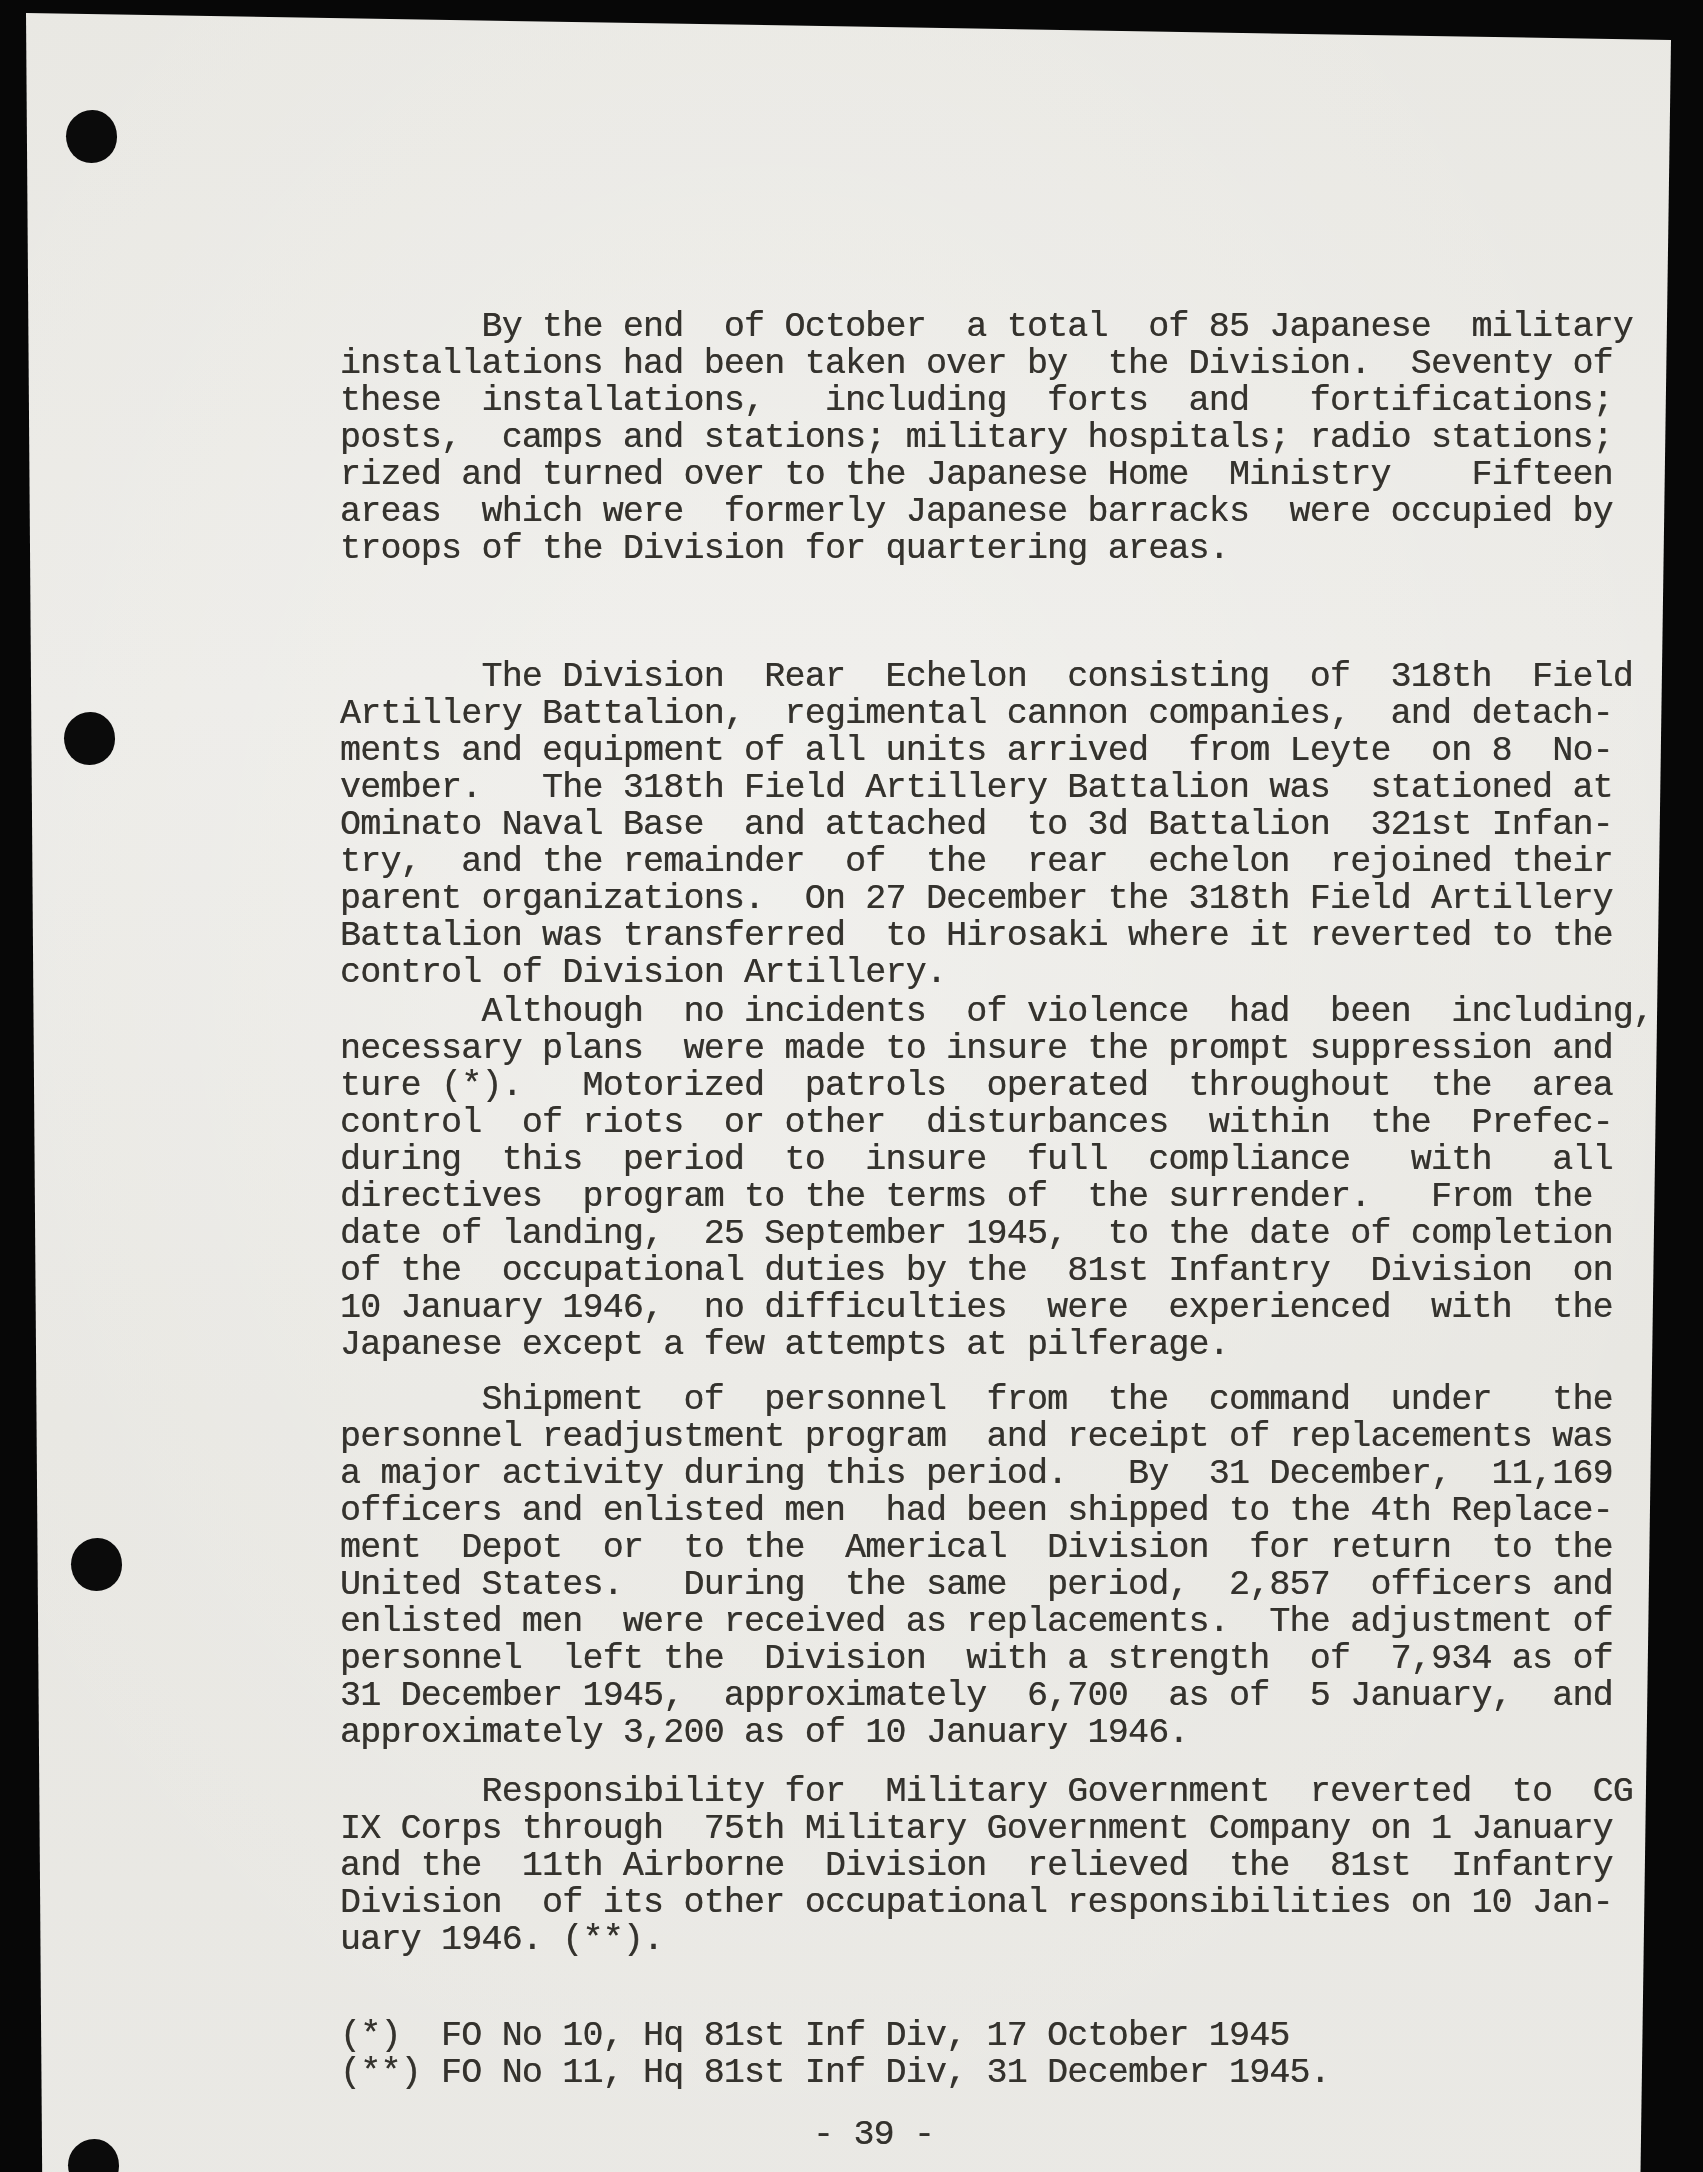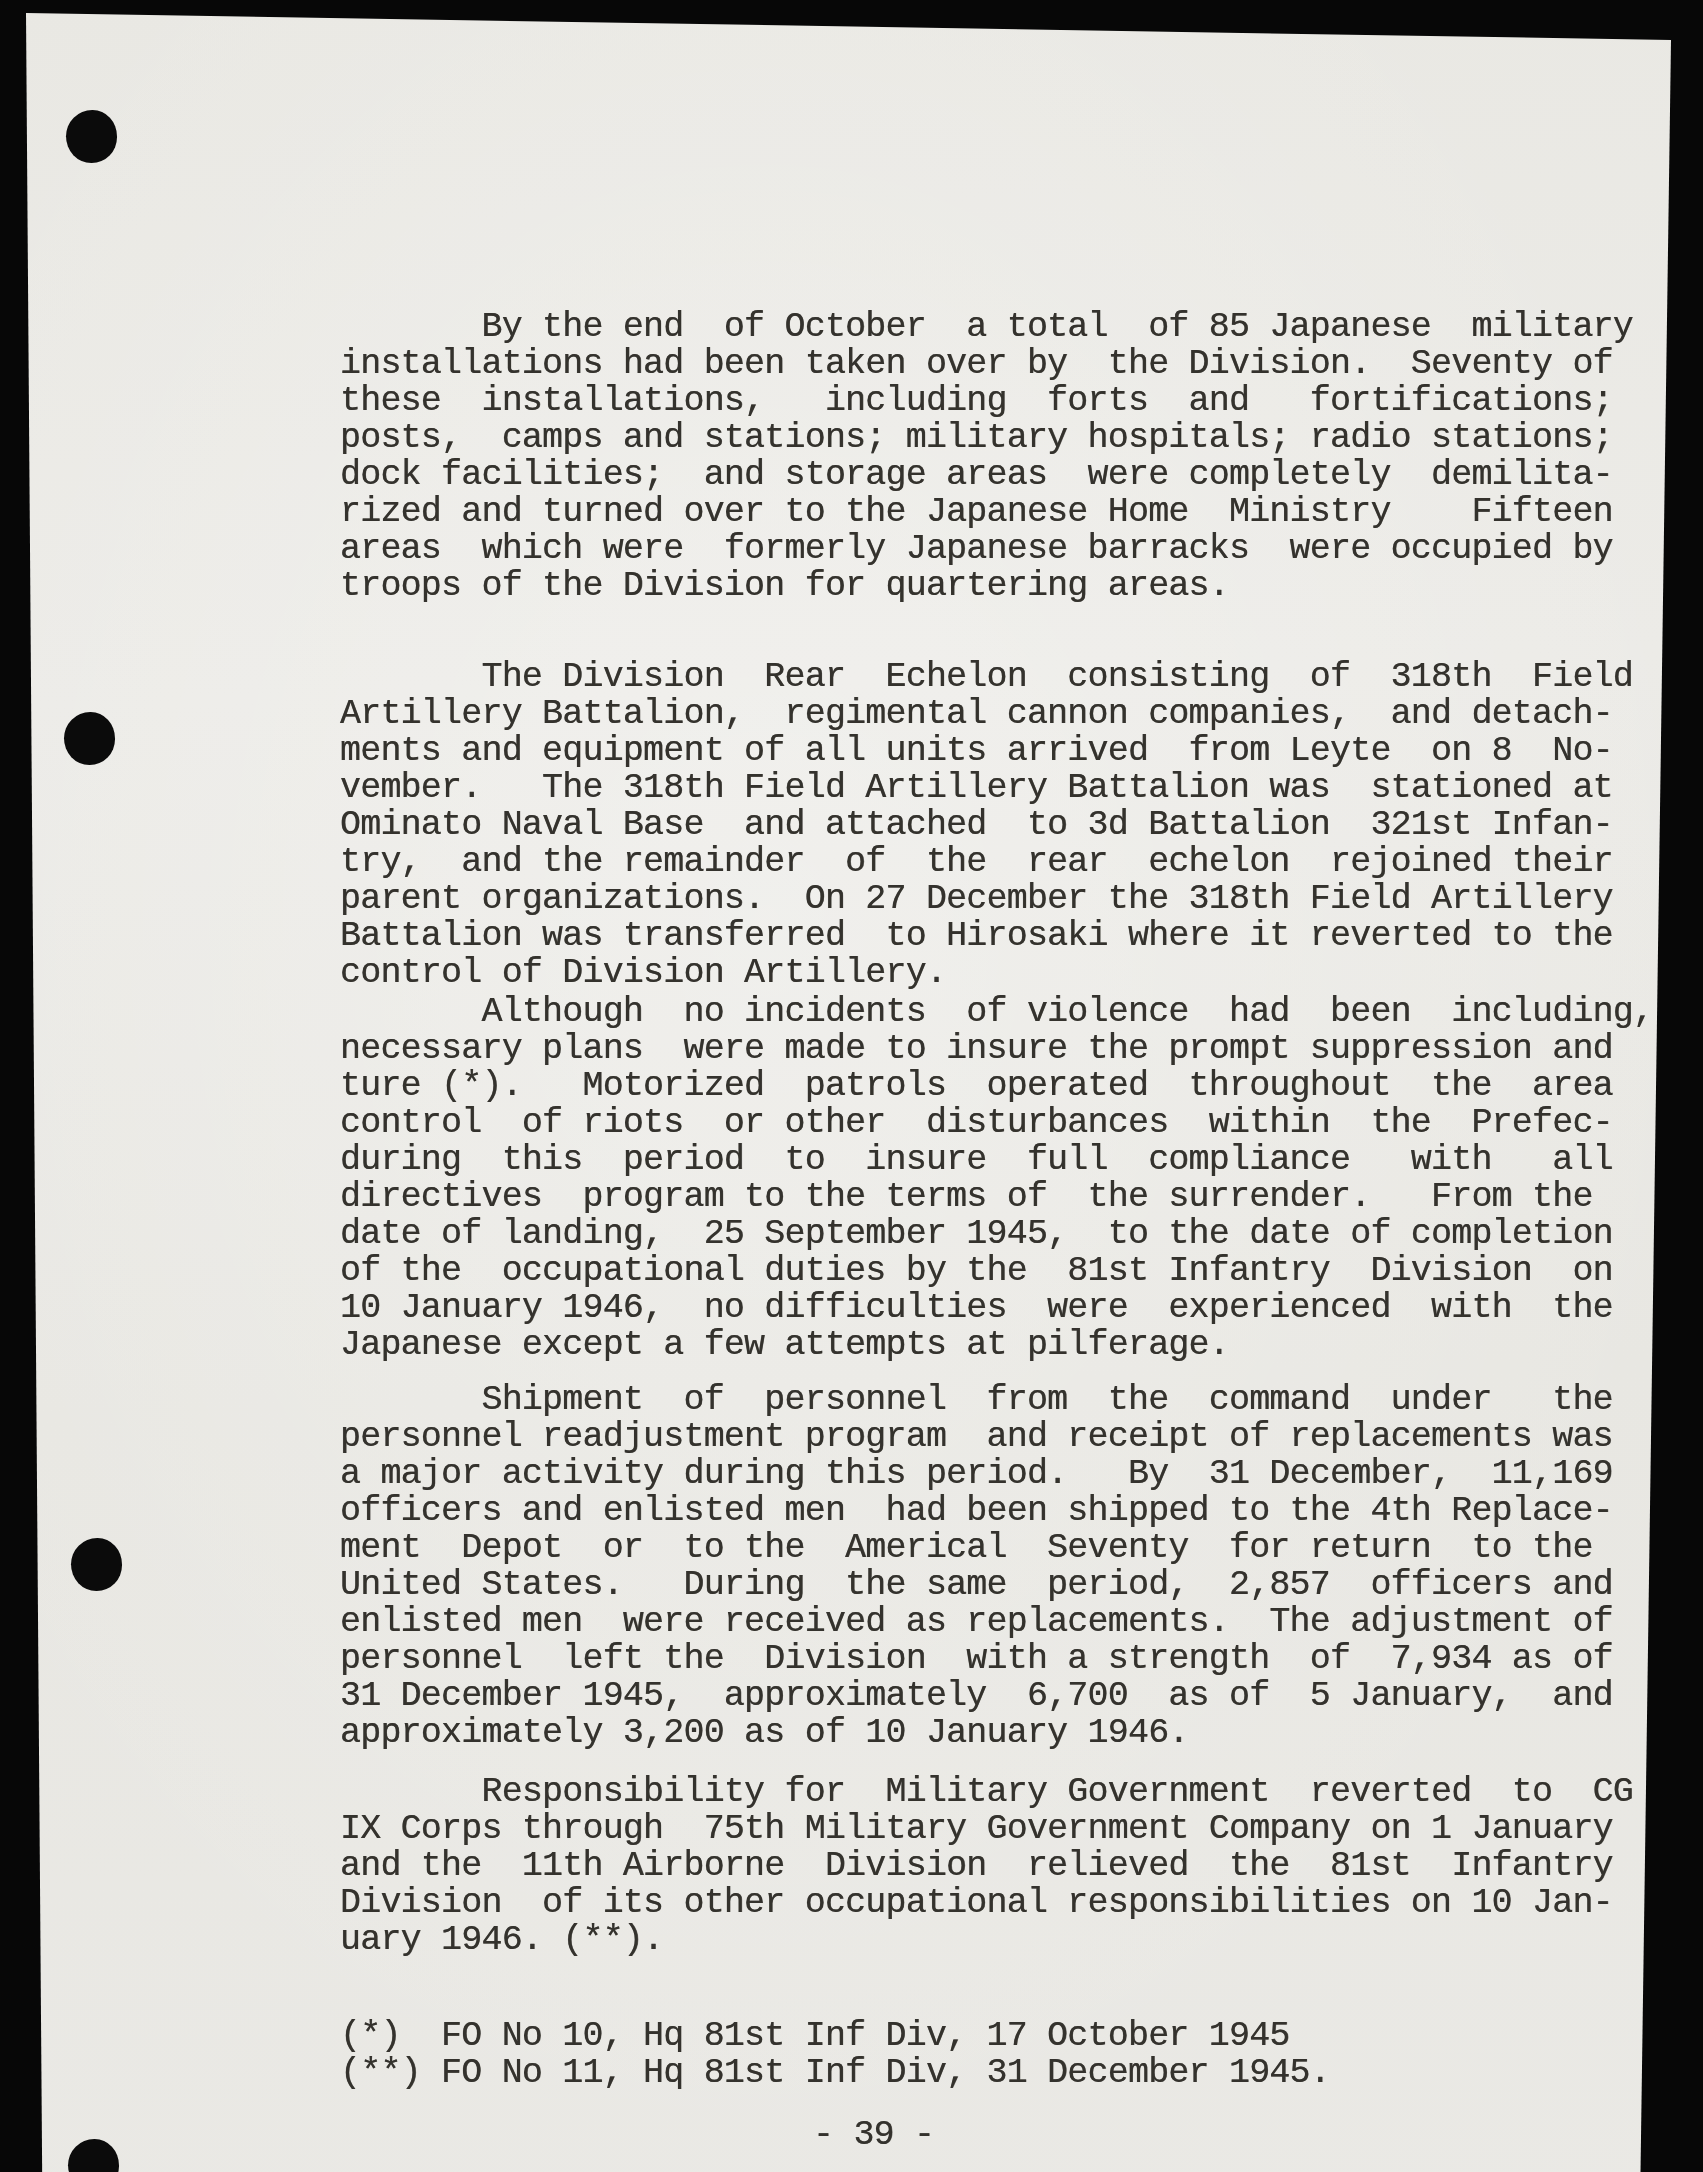--- a/index.html
+++ b/index.html
@@ -70,21 +70,20 @@
 <div class="punch-hole hole-1"></div>
 <div class="punch-hole hole-2"></div>
 <div class="punch-hole hole-3"></div>
 <div class="punch-hole hole-4"></div>
 
 <div class="para para-1">
     <div class="tline">       By the end  of October  a total  of 85 Japanese  military</div>
     <div class="tline">installations had been taken over by  the Division.  Seventy of</div>
     <div class="tline">these  installations,   including  forts  and   fortifications;</div>
     <div class="tline">posts,  camps and stations; military hospitals; radio stations;</div>
-    <div class="tline">dock facilities;  and storage areas  were completely  demilita-</div>
     <div class="tline">rized and turned over to the Japanese Home  Ministry    Fifteen</div>
     <div class="tline">areas  which were  formerly Japanese barracks  were occupied by</div>
     <div class="tline">troops of the Division for quartering areas.</div>
   </div>
 <div class="para para-2">
     <div class="tline">       The Division  Rear  Echelon  consisting  of  318th  Field</div>
     <div class="tline">Artillery Battalion,  regimental cannon companies,  and detach-</div>
     <div class="tline">ments and equipment of all units arrived  from Leyte  on 8  No-</div>
     <div class="tline">vember.   The 318th Field Artillery Battalion was  stationed at</div>
     <div class="tline">Ominato Naval Base  and attached  to 3d Battalion  321st Infan-</div>
@@ -103,21 +102,21 @@
     <div class="tline">date of landing,  25 September 1945,  to the date of completion</div>
     <div class="tline">of the  occupational duties by the  81st Infantry  Division  on</div>
     <div class="tline">10 January 1946,  no difficulties  were  experienced  with  the</div>
     <div class="tline">Japanese except a few attempts at pilferage.</div>
   </div>
 <div class="para para-4">
     <div class="tline">       Shipment  of  personnel  from  the  command  under   the</div>
     <div class="tline">personnel readjustment program  and receipt of replacements was</div>
     <div class="tline">a major activity during this period.   By  31 December,  11,169</div>
     <div class="tline">officers and enlisted men  had been shipped to the 4th Replace-</div>
-    <div class="tline">ment  Depot  or  to the  Americal  Seventy  for return  to the</div>
+    <div class="tline">ment  Depot  or  to the  Americal  Division  for return  to the</div>
     <div class="tline">United States.   During  the same  period,  2,857  officers and</div>
     <div class="tline">enlisted men  were received as replacements.  The adjustment of</div>
     <div class="tline">personnel  left the  Division  with a strength  of  7,934 as of</div>
     <div class="tline">31 December 1945,  approximately  6,700  as of  5 January,  and</div>
     <div class="tline">approximately 3,200 as of 10 January 1946.</div>
   </div>
 <div class="para para-5">
     <div class="tline">       Responsibility for  Military Government  reverted  to  CG</div>
     <div class="tline">IX Corps through  75th Military Government Company on 1 January</div>
     <div class="tline">and the  11th Airborne  Division  relieved  the  81st  Infantry</div>

